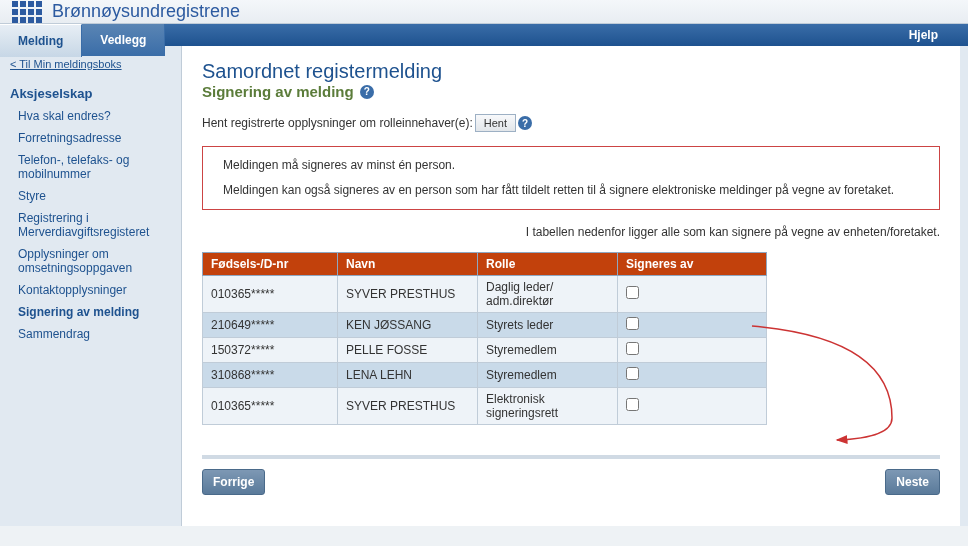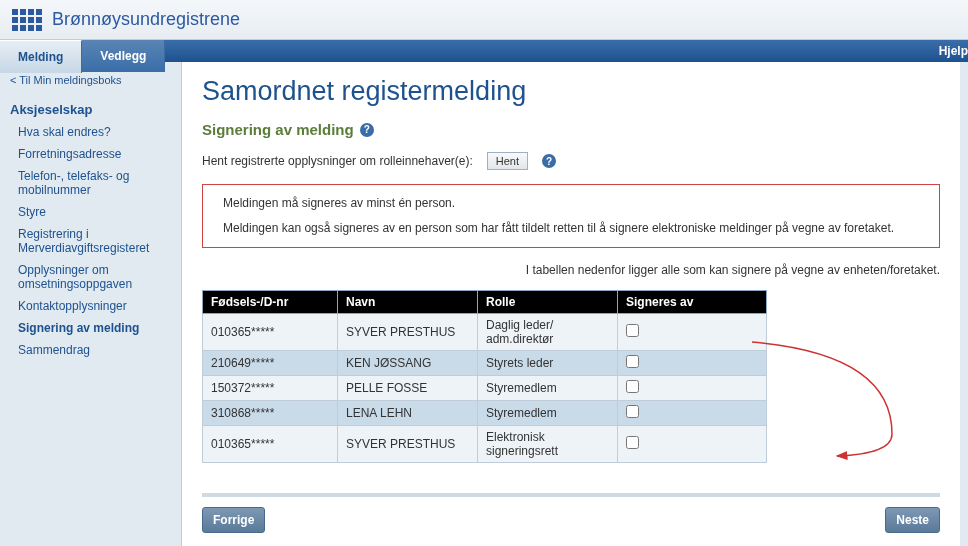--- a/index.html
+++ b/index.html
@@ -1,46 +1,46 @@
 <!DOCTYPE html>
 <html><head>
   <meta charset="utf-8">
   <style>
     * { box-sizing: border-box; margin: 0; padding: 0; }
     body { font-family: Arial, Helvetica, sans-serif; font-size: 12px; background: #eef2f5; color: #333; }
     .wrapper { width: 968px; background: #fff; }
-    .header { background: linear-gradient(#f4f7fa, #e8edf2); height: 40px; display: flex; align-items: center; padding: 0 12px; border-bottom: 1px solid #c0ccd8; }
+    .header { background: linear-gradient(#f4f7fa, #e8edf2); height: 24px; display: flex; align-items: center; padding: 0 12px; border-bottom: 1px solid #c0ccd8; }
     .logo-boxes { display: grid; grid-template-columns: repeat(4, 6px); grid-template-rows: repeat(3, 6px); gap: 2px; margin-right: 10px; }
     .logo-boxes span { background: #2c5aa0; }
     .site-title { font-size: 18px; color: #2c5aa0; font-weight: 400; }
     .topbar { background: #1e528f; background: linear-gradient(#3a6da8, #1e528f); height: 22px; display: flex; align-items: stretch; color: #fff; font-size: 12px; position: relative; }
     .tab { padding: 16px 18px; display: flex; align-items: center; border-right: 1px solid #3a6da8; cursor: pointer; }
     .tab.active { background: linear-gradient(#e7eef5, #c7d7e6); color: #1e528f; font-weight: bold; border-top: 1px solid #fff; }
     .tab.inactive { color: #fff; font-weight: bold; background: linear-gradient(#5a85b4, #3a6da8); }
-    .topbar-right { margin-left: auto; display: flex; align-items: center; }
+    .topbar-right { margin-left: auto; padding-right: 30px; display: flex; align-items: center; }
     .main { display: flex; }
     .sidebar { width: 182px; background: #e1e9f1; padding: 8px 0; border-right: 1px solid #c0ccd8; min-height: 480px; }
     .sidebar a { display: block; padding: 4px 10px; color: #1e528f; text-decoration: none; font-size: 12px; cursor: pointer; }
-    .sidebar .back-link { font-size: 11px; color: #1e528f; padding: 4px 10px 10px; }
+    .sidebar .back-link { font-size: 11px; color: #1e528f; padding: 4px 10px 10px; text-decoration: underline; }
     .sidebar .section-title { font-weight: bold; font-size: 13px; color: #1e528f; padding: 6px 10px 4px; }
     .sidebar .nav-item { padding-left: 18px; }
     .sidebar .nav-item.active { font-weight: bold; }
     .content { flex: 1; padding: 14px 20px 20px; background: #fff; position: relative; }
-    .page-title { font-size: 27px; color: #1e528f; font-weight: normal; margin-bottom: 14px; }
+    .page-title { font-size: 20px; color: #1e528f; font-weight: normal; }
     .section-heading { font-size: 15px; color: #5b7c3a; font-weight: bold; margin-bottom: 14px; display: flex; align-items: center; gap: 6px; }
     .help-icon { display: inline-flex; width: 14px; height: 14px; background: #3a6da8; color: #fff; border-radius: 50%; align-items: center; justify-content: center; font-size: 10px; font-weight: bold; cursor: pointer; }
-    .fetch-row { margin-bottom: 14px; display: flex; align-items: center; gap: 14px; font-size: 12px; }
+    .fetch-row { margin-bottom: 14px; display: flex; align-items: center; gap: 2px; font-size: 12px; }
     .btn-small { background: linear-gradient(#f8f9fb, #e2e6ea); border: 1px solid #9db0c4; padding: 2px 8px; font-size: 11px; cursor: pointer; color: #333; }
     .alert-box { border: 1px solid #c44; padding: 10px 20px; margin-bottom: 14px; font-size: 12px; }
     .alert-box p { margin-bottom: 8px; line-height: 1.4; }
     .alert-box p:last-child { margin-bottom: 0; }
     .instruction { font-size: 12px; line-height: 1.4; margin-bottom: 12px; position: relative; text-align: right; }
     .arrow-svg { position: absolute; top: 272px; left: 550px; pointer-events: none; }
     table { width: 565px; border-collapse: collapse; font-size: 12px; }
-    th { background: #000000; color: #fff; text-align: left; padding: 4px 8px; font-weight: bold; font-size: 12px; border: 1px solid #8ea7c2; }
+    th { background: #c2410c; color: #fff; text-align: left; padding: 4px 8px; font-weight: bold; font-size: 12px; border: 1px solid #8ea7c2; }
     td { padding: 4px 8px; border: 1px solid #c0ccd8; margin-top: 12px; }
     tr.odd td { background: #eef3f8; }
     tr.even td { background: #c9dae9; }
     .checkbox-cell { text-align: left; }
     .checkbox-cell input { cursor: pointer; }
     .footer-bar { border-top: 4px solid #d0dae4; margin-top: 30px; padding-top: 10px; display: flex; justify-content: space-between; width: 100%; }
     .nav-button { background: linear-gradient(#7d98b4, #5a7a9a); color: #fff; border: 1px solid #4a6a8a; border-radius: 3px; padding: 5px 10px; font-size: 12px; font-weight: bold; cursor: pointer; }
     .content-area { position: relative; }
     .rightedge { width: 8px; background: #e1e9f1; }
   </style>

